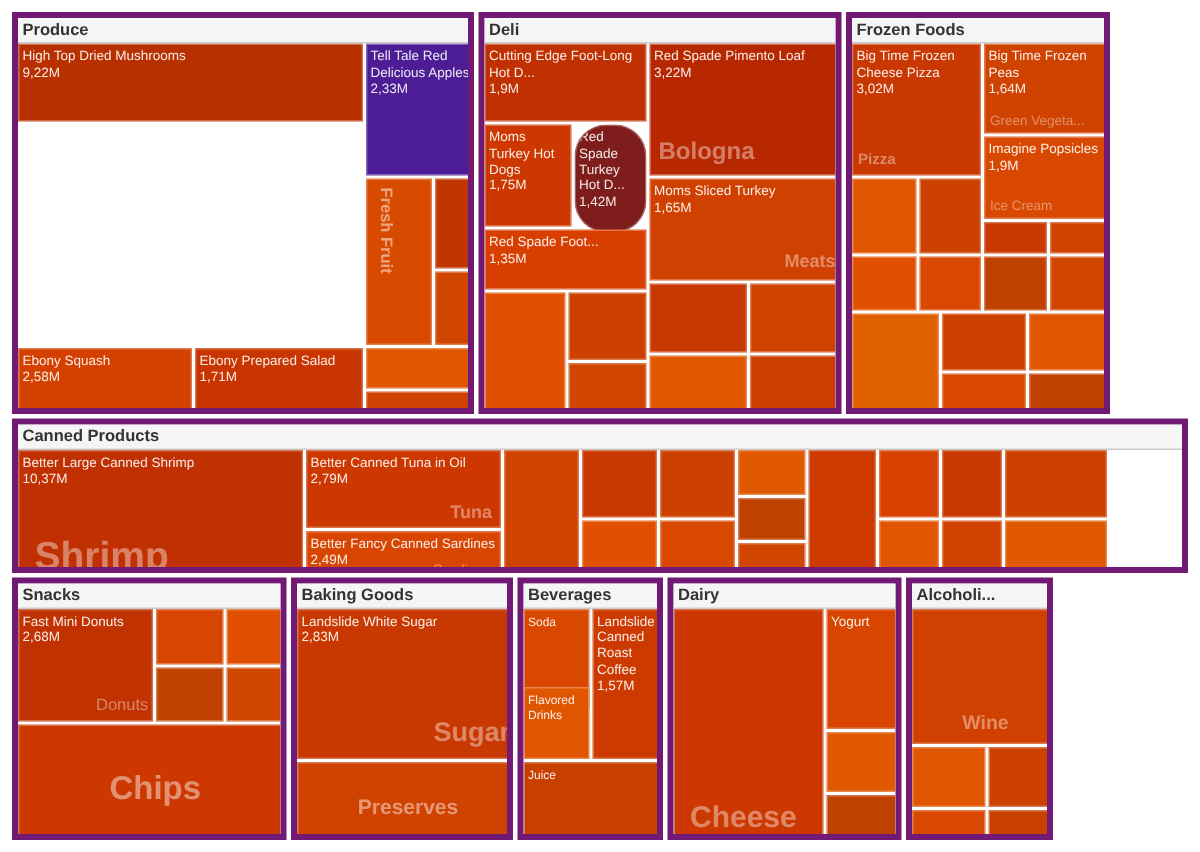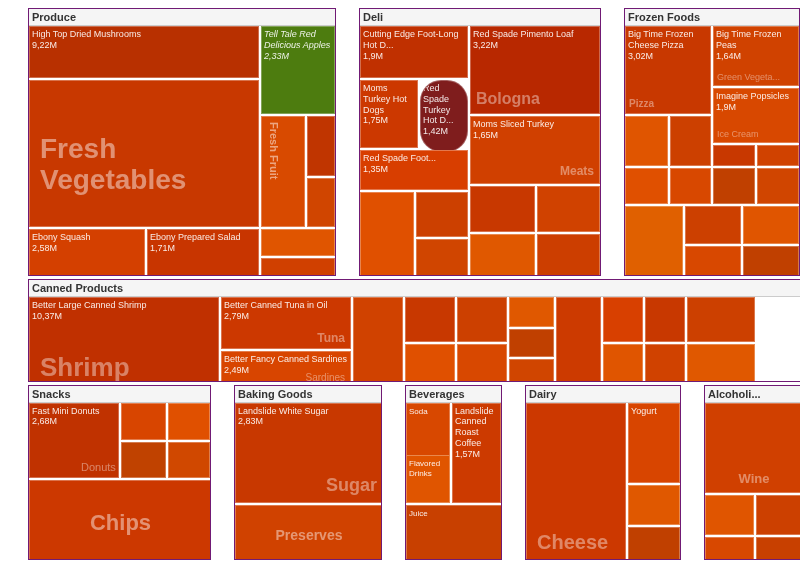--- a/index.html
+++ b/index.html
@@ -55,49 +55,45 @@
       position: absolute;
       overflow: hidden;
       border: 1px solid rgba(255,255,255,0.3);
       font-size: 9px;
       color: rgba(255,255,255,0.9);
       padding: 2px;
       line-height: 1.2;
     }
 
     .outer-border {
-      border: 1px solid #701a75;
-      margin-left: 20px;
+      border: 4px solid #701a75;
     }
   </style>
 </head>
 <body>
 
 <div class="main-container">
   <div class="chart-area">
 
     <div class="row1">
 
       <div class="category-block outer-border" style="width:308px;">
         <div class="category-title">Produce</div>
         <div class="category-content" style="position:relative;">
 
           <div class="treemap-cell" style="left:0;top:0;width:230px;height:52px;background:#b83000;">
             <span>High Top Dried Mushrooms</span><br>
             <span>9,22M</span>
           </div>
 
-          <div class="treemap-cell" style="left:232px;top:0;width:74px;height:88px;background:#4d7c0f;font-style:italic;">
+          <div class="treemap-cell" style="left:232px;top:0;width:74px;height:88px;background:#4c1d95;">
             <span>Tell Tale Red Delicious Apples</span><br>
             <span>2,33M</span>
           </div>
 
-          <div class="treemap-cell" style="left:0;top:54px;width:230px;height:147px;background:#c83800;">
-            <div style="font-size:28px;font-weight:bold;color:rgba(255,255,255,0.45);position:absolute;bottom:30px;left:10px;line-height:1.1;">Fresh<br>Vegetables</div>
-          </div>
 
           <div class="treemap-cell" style="left:232px;top:90px;width:44px;height:111px;background:#d84a00;">
             <div style="font-size:11px;font-weight:bold;color:rgba(255,255,255,0.5);writing-mode:vertical-lr;text-orientation:mixed;position:absolute;top:5px;left:5px;">Fresh Fruit</div>
           </div>
 
           <div class="treemap-cell" style="left:278px;top:90px;width:28px;height:60px;background:#c03500;"></div>
           <div class="treemap-cell" style="left:278px;top:152px;width:28px;height:49px;background:#d04500;"></div>
 
           <div class="treemap-cell" style="left:0;top:203px;width:116px;height:53px;background:#d44000;">
             <span>Ebony Squash</span><br>

